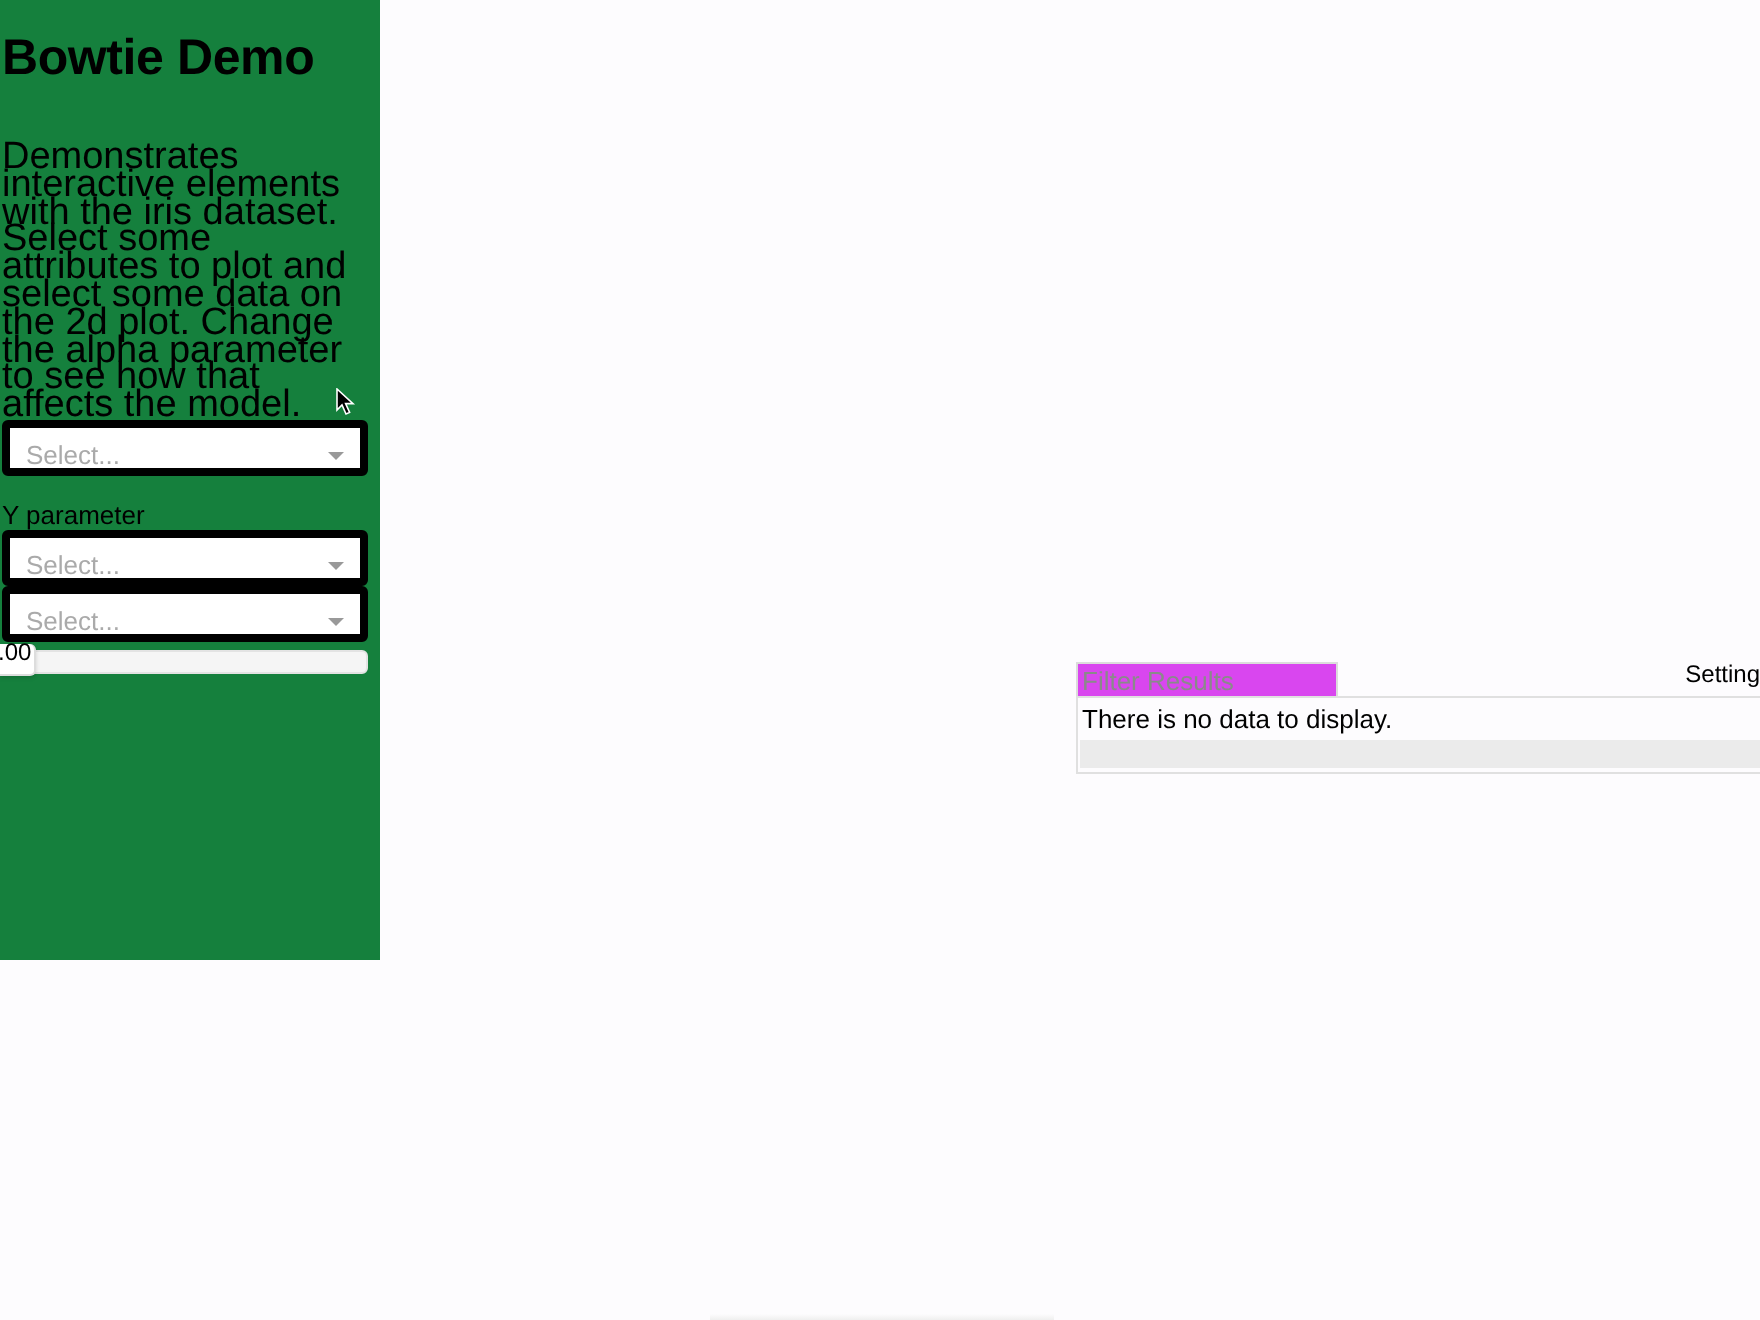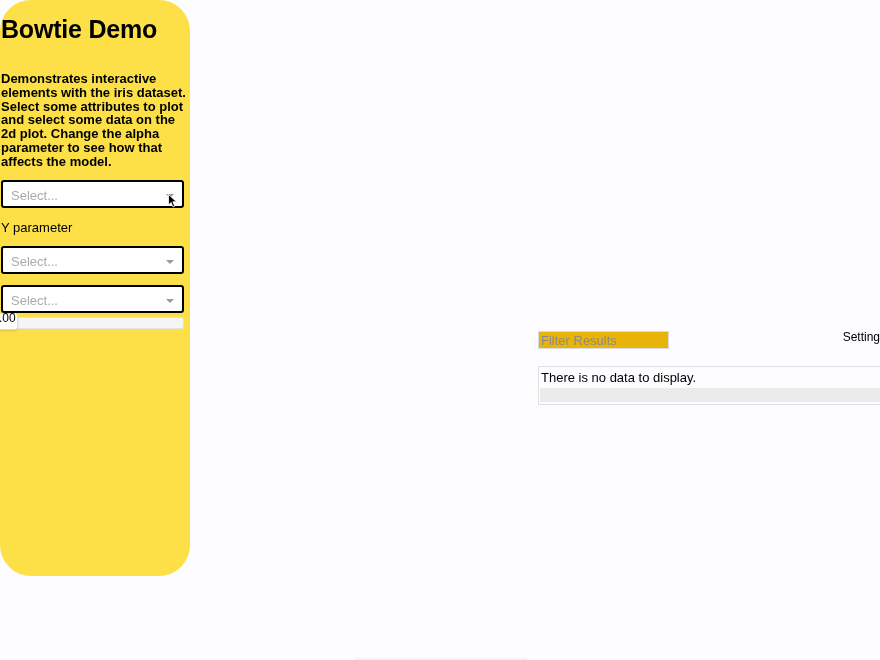--- a/index.html
+++ b/index.html
@@ -4,43 +4,42 @@
   <style>
     * { box-sizing: border-box; margin: 0; padding: 0; }
     html, body {
       width: 880px; height: 660px; overflow: hidden;
       font-family: "Liberation Sans", sans-serif;
       background: #fdfcfe;
       color: #000;
     }
     .app { position: relative; width: 880px; height: 660px; }
     .sidebar {
-      position: absolute; left: 0; top: 0; width: 190px; height: 576px;
-      background: #fde047;
+      position: absolute; left: 0; top: 0; width: 190px; height: 480px;
+      background: #15803d;
       padding: 0 6px 0 1px;
-      border-radius: 31px;
     }
     .title {
       font-size: 25px; font-weight: bold; margin-top: 14px; line-height: 30px;
       letter-spacing: -0.2px;
     }
     .desc {
-      font-size: 13px; line-height: 13.8px; margin-top: 28px; width: 186px; font-weight: bold;
+      font-size: 19px; line-height: 13.8px; margin-top: 28px; width: 186px;
     }
     .field-label {
       font-size: 13px; line-height: 15px; margin-top: 12px;
     }
     .field-label.first { margin-top: 13px; }
     .select {
       position: relative;
       width: 183px; height: 28px;
       background: #ffffff;
-      border: 2px solid #000000;
+      border: 4px solid #000000;
       border-radius: 3px;
-      margin-top: 11px;
+      margin-top: 0;
       font-size: 13px;
     }
     .select .placeholder {
       position: absolute; left: 8px; top: 6px; color: #aaaaaa;
     }
     .select .arrow {
       position: absolute; right: 8px; top: 12px;
       width: 0; height: 0;
       border-left: 4px solid transparent;
       border-right: 4px solid transparent;
@@ -69,31 +68,31 @@
     }
     .main-lower {
       position: absolute; left: 190px; top: 400px; width: 690px; height: 260px;
       background: #fdfcfe;
     }
     .grid {
       position: absolute; left: 538px; top: 330px; width: 342px; height: 57px;
     }
     .filter-input {
       position: absolute; left: 0; top: 1px; width: 131px; height: 18px;
-      border: 1px solid #dcdcdc; background: #eab308;
+      border: 1px solid #dcdcdc; background: #d946ef;
       font-family: "Liberation Sans", sans-serif;
       font-size: 13px; color: #000; padding: 0 2px;
     }
     .filter-input::placeholder { color: #8a8a8a; }
     .settings-label {
       position: absolute; right: 0; top: 0; font-size: 12px; line-height: 14px;
       white-space: nowrap;
     }
     .grid-body {
-      position: absolute; left: 0; top: 36px; width: 342px; height: 39px;
+      position: absolute; left: 0; top: 18px; width: 342px; height: 39px;
       border: 1px solid #e0e0e0; border-right: none;
       background: #fdfcfe;
     }
     .empty-msg {
       position: absolute; left: 2px; top: 3px; font-size: 13px; line-height: 15px;
     }
     .hscroll {
       position: absolute; left: 1px; top: 21px; right: 0; height: 14px;
       background: #ebebeb;
     }

